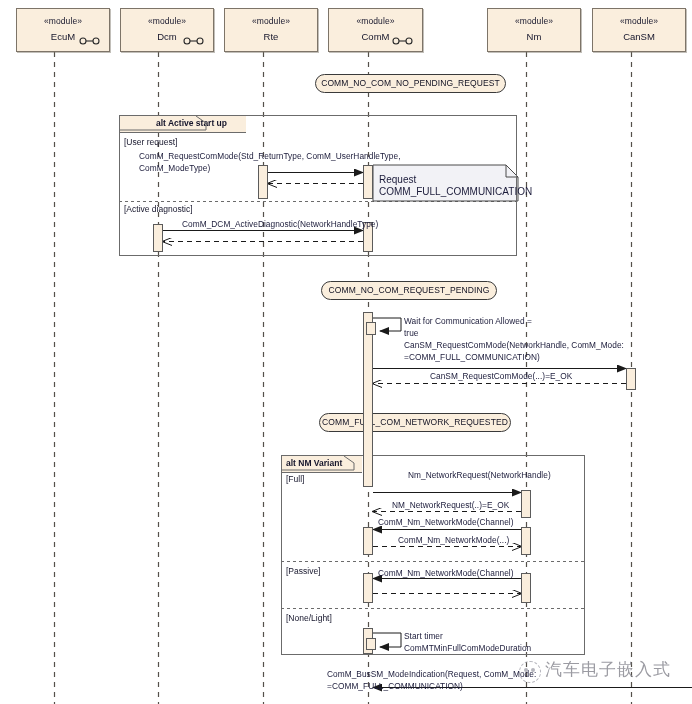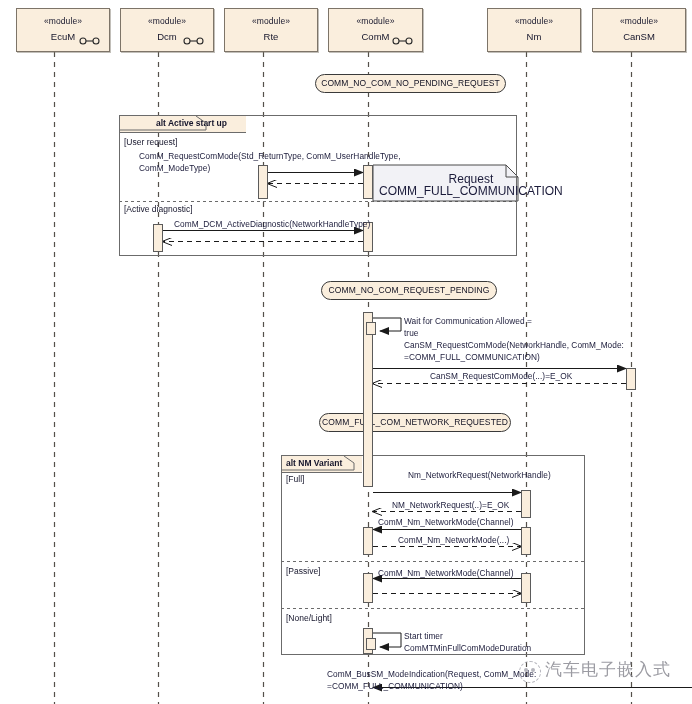--- a/index.html
+++ b/index.html
@@ -110,25 +110,24 @@
   .msg-label {
     position: absolute;
     font-size: 8.3px;
     line-height: 11.5px;
     color: #1b1b3a;
     white-space: pre;
     letter-spacing: 0.05px;
   }
   .note-text {
     position: absolute;
-    font-size: 12px;
+    font-size: 10px;
     line-height: 11.5px;
     color: #1b1b3a;
     white-space: pre;
-    text-align: center;
   }
   
   .watermark {
     position: absolute;
     color: #8e8e96;
     font-size: 17px;
     line-height: 20px;
     white-space: nowrap;
     opacity: 0.88;
     letter-spacing: 1px;
@@ -298,21 +297,21 @@
       <div class="activation" style="left: 521px; top: 527px; width: 10px; height: 28px;"></div>
       <div class="activation" style="left: 363px; top: 573px; width: 10px; height: 30px;"></div>
       <div class="activation" style="left: 521px; top: 573px; width: 10px; height: 30px;"></div>
       <div class="activation" style="left: 363px; top: 628px; width: 10px; height: 26px;"></div>
       <div class="activation" style="left: 366px; top: 638px; width: 10px; height: 12px;"></div>
     </div>
 
   <div id="msglabels">
       <div class="msg-label" style="left: 139px; top: 151px;">ComM_RequestComMode(Std_ReturnType, ComM_UserHandleType,
 ComM_ModeType)</div>
-      <div class="msg-label" style="left: 166px; top: 219px; padding-left: 8px;">ComM_DCM_ActiveDiagnostic(NetworkHandleType)</div>
+      <div class="msg-label" style="left: 174px; top: 219px; padding-left: 8px;">ComM_DCM_ActiveDiagnostic(NetworkHandleType)</div>
       <div class="msg-label" style="left: 404px; top: 316px;">Wait for Communication Allowed =
 true</div>
       <div class="msg-label" style="left: 404px; top: 340px;">CanSM_RequestComMode(NetworkHandle, ComM_Mode:
 =COMM_FULL_COMMUNICATION)</div>
       <div class="msg-label" style="left: 430px; top: 371px;">CanSM_RequestComMode(...)=E_OK</div>
       <div class="msg-label" style="left: 408px; top: 470px;">Nm_NetworkRequest(NetworkHandle)</div>
       <div class="msg-label" style="left: 392px; top: 500px;">NM_NetworkRequest(..)=E_OK</div>
       <div class="msg-label" style="left: 378px; top: 517px;">ComM_Nm_NetworkMode(Channel)</div>
       <div class="msg-label" style="left: 398px; top: 535px;">ComM_Nm_NetworkMode(...)</div>
       <div class="msg-label" style="left: 378px; top: 568px;">ComM_Nm_NetworkMode(Channel)</div>

